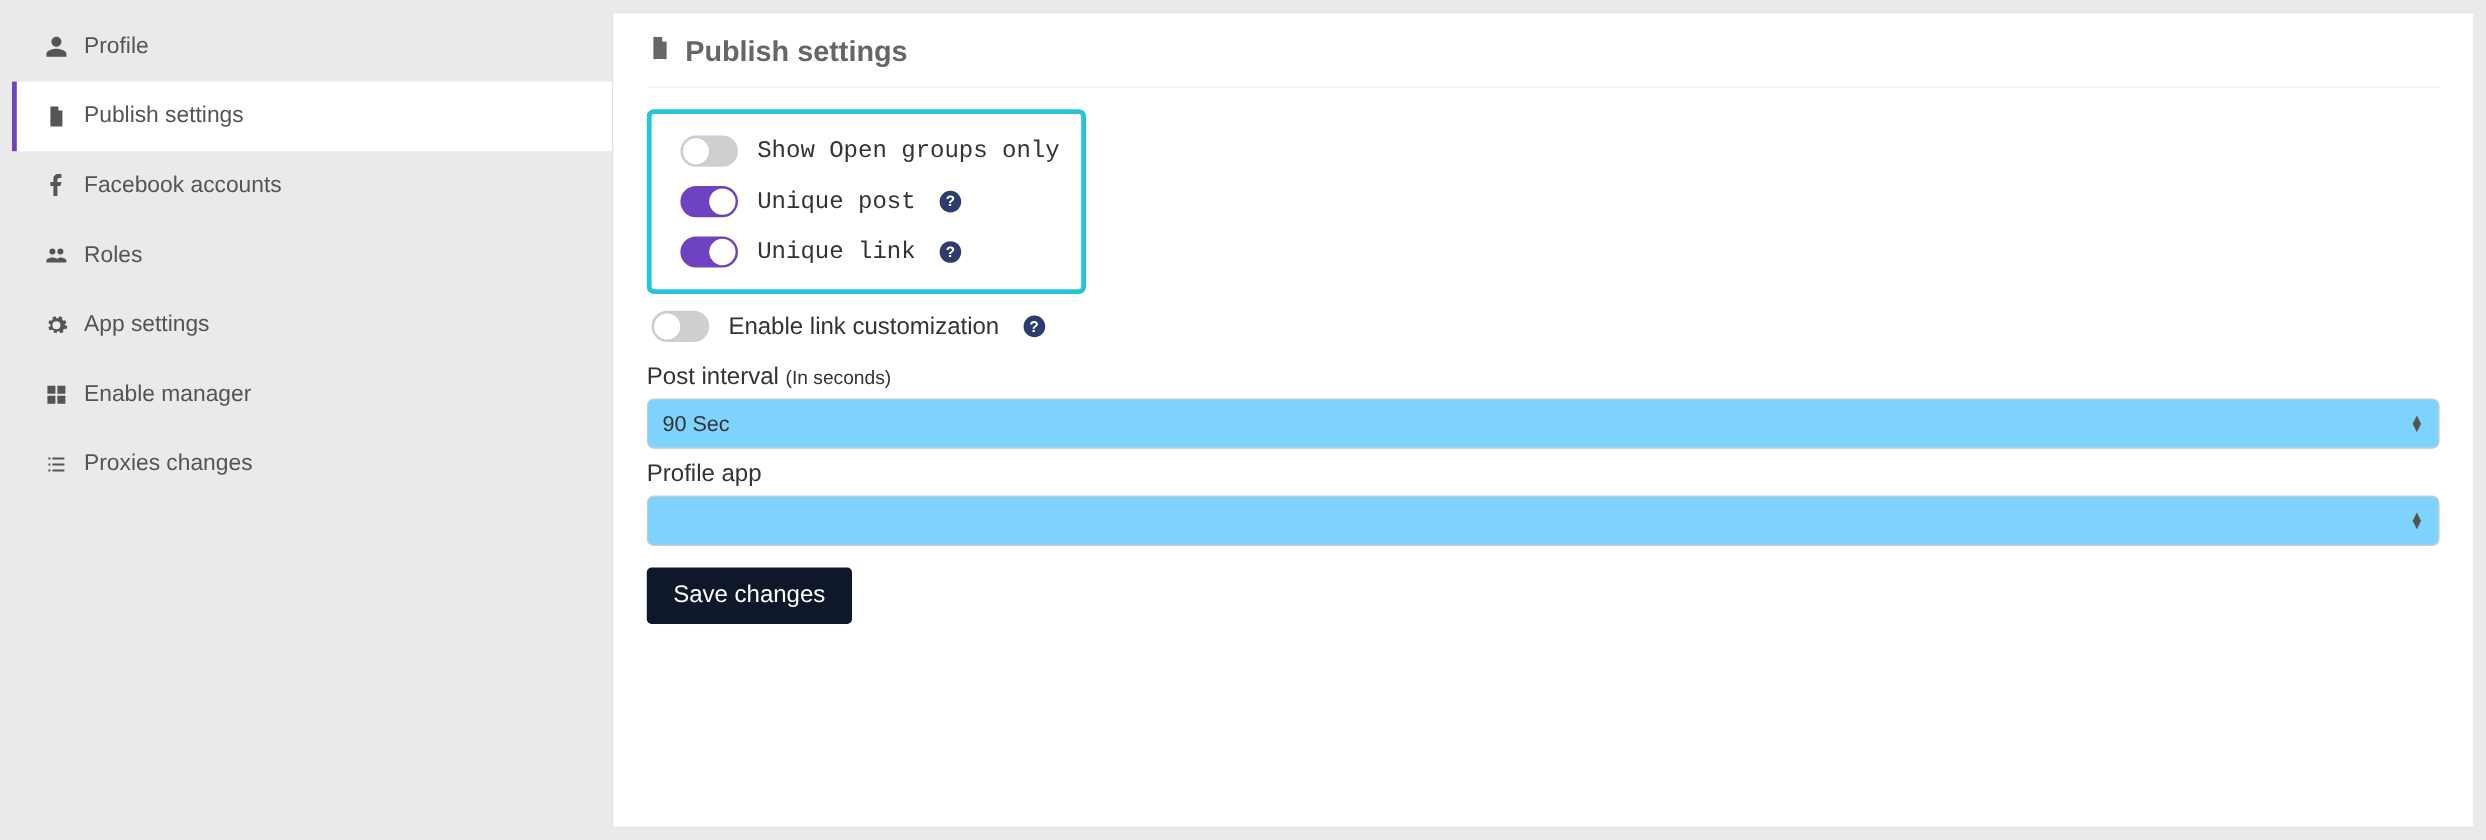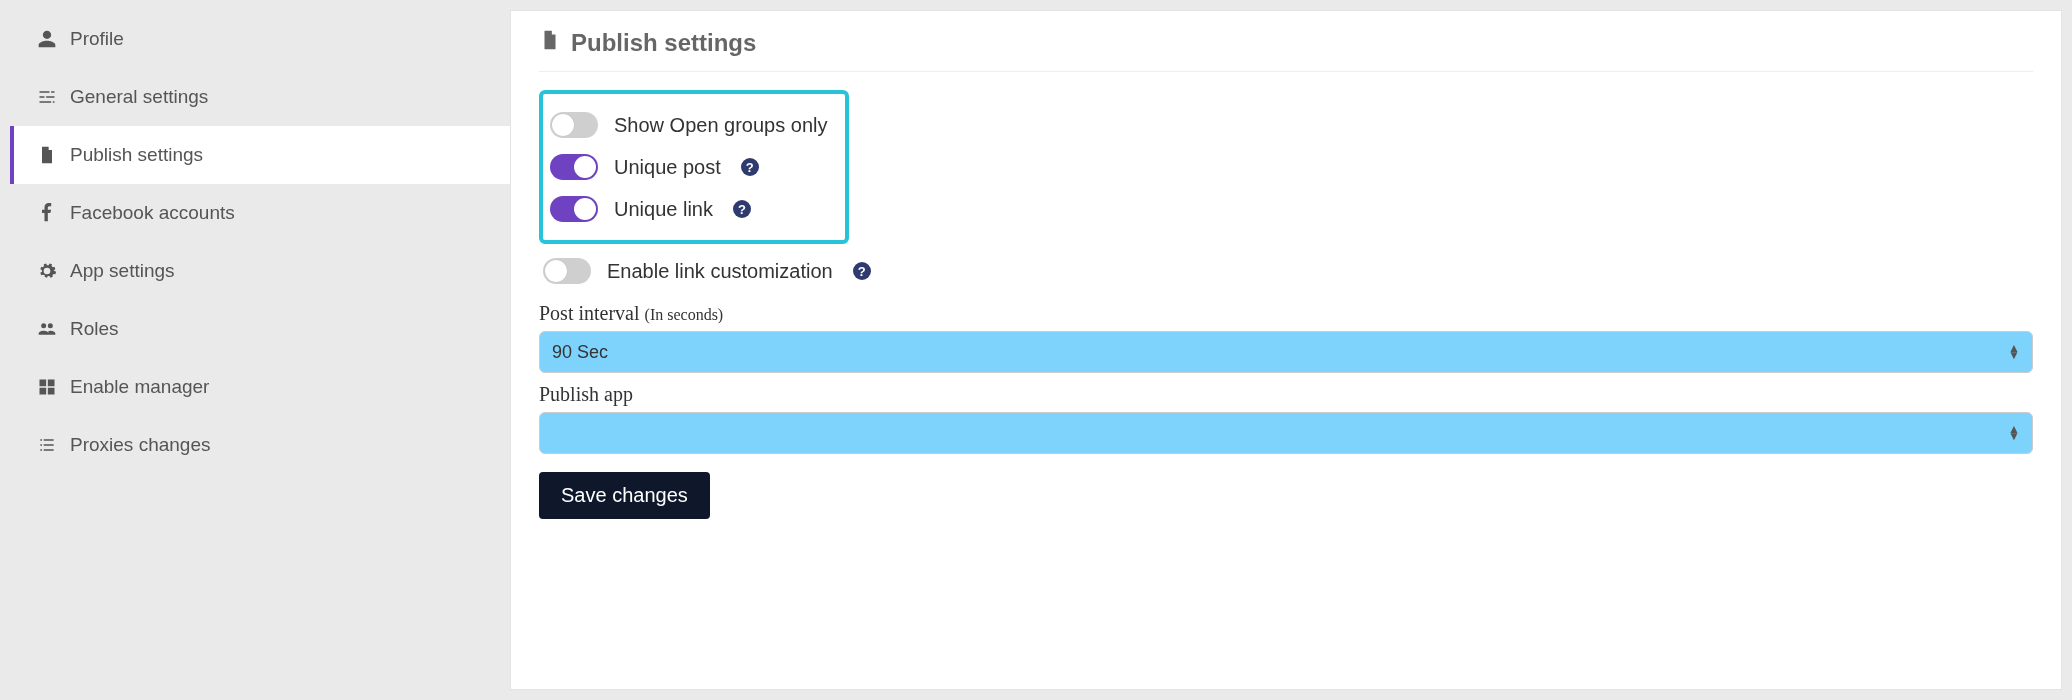--- a/index.html
+++ b/index.html
@@ -58,23 +58,24 @@
     color: #666;
     padding-bottom: 14px;
     border-bottom: 1px solid #eee;
     margin-bottom: 18px;
   }
   .page-title .icon svg { width: 22px; height: 22px; fill: #666; }
 
   .highlight-box {
     border: 4px solid #27c3d8;
     border-radius: 6px;
-    padding: 10px 14px 10px 3px;
+    padding: 10px 14px 10px 20px;
     display: inline-block;
     margin-bottom: 6px;
+    font-family: Liberation Mono, monospace;
   }
 
   .toggle-row {
     display: flex;
     align-items: center;
     gap: 16px;
     padding: 8px 4px;
     color: #333;
     font-size: 20px;
   }
@@ -114,21 +115,20 @@
     font-size: 13px;
     font-weight: 700;
     margin-left: 4px;
   }
 
   .field-label {
     font-size: 20px;
     color: #333;
     margin-top: 10px;
     margin-bottom: 6px;
-    font-family: Liberation Serif, serif;
   }
   .field-label .sub {
     font-size: 16px;
     color: #333;
   }
 
   .select {
     width: 100%;
     border: 1px solid #ccc;
     border-radius: 6px;
@@ -172,28 +172,20 @@
 
     <div class="sidebar-item">
       <span class="icon">
         <svg viewBox="0 0 24 24">
             <path d="M12 12c2.8 0 5-2.2 5-5s-2.2-5-5-5-5 2.2-5 5 2.2 5 5 5zm0 2c-3.3 0-10 1.7-10 5v3h20v-3c0-3.3-6.7-5-10-5z"></path>
           </svg>
       </span>
       <span>Profile</span>
     </div>
 
-    <div class="sidebar-item">
-      <span class="icon">
-        <svg viewBox="0 0 24 24">
-            <path d="M3 5h12v2H3zM17 5h4v2h-4zM3 11h6v2H3zM11 11h10v2H11zM3 17h14v2H3zM19 17h2v2h-2z"></path>
-          </svg>
-      </span>
-      <span>General settings</span>
-    </div>
 
     <div class="sidebar-item active">
       <span class="icon">
         <svg viewBox="0 0 24 24">
             <path d="M6 2h8l4 4v16H6zM14 2v4h4"></path>
           </svg>
       </span>
       <span>Publish settings</span>
     </div>
 
@@ -203,33 +195,33 @@
             <path d="M13 22V12h3l1-4h-4V6c0-1 .3-2 2-2h2V0h-3c-3 0-5 2-5 5v3H6v4h3v10h4z"></path>
           </svg>
       </span>
       <span>Facebook accounts</span>
     </div>
 
 
     <div class="sidebar-item">
       <span class="icon">
         <svg viewBox="0 0 24 24">
+            <path d="M8 11a3 3 0 1 0 0-6 3 3 0 0 0 0 6zm8 0a3 3 0 1 0 0-6 3 3 0 0 0 0 6zM2 19v-2c0-2 4-3 6-3s6 1 6 3v2H2zm12 0v-2c0-.8-.3-1.5-.8-2 1-.6 2.3-1 2.8-1 2 0 6 1 6 3v2h-8z"></path>
+          </svg>
+      </span>
+      <span>Roles</span>
+    </div>
+
+    <div class="sidebar-item">
+      <span class="icon">
+        <svg viewBox="0 0 24 24">
             <path d="M12 8a4 4 0 1 0 0 8 4 4 0 0 0 0-8zm9 4l2 1-1 3-2-.5-1.5 1.5.5 2-3 1-1-2h-2l-1 2-3-1 .5-2L7 16.5 5 17l-1-3 2-1v-2l-2-1 1-3 2 .5L8.5 6 8 4l3-1 1 2h2l1-2 3 1-.5 2L19 7.5l2-.5 1 3-2 1z"></path>
           </svg>
       </span>
       <span>App settings</span>
-    </div>
-
-    <div class="sidebar-item">
-      <span class="icon">
-        <svg viewBox="0 0 24 24">
-            <path d="M8 11a3 3 0 1 0 0-6 3 3 0 0 0 0 6zm8 0a3 3 0 1 0 0-6 3 3 0 0 0 0 6zM2 19v-2c0-2 4-3 6-3s6 1 6 3v2H2zm12 0v-2c0-.8-.3-1.5-.8-2 1-.6 2.3-1 2.8-1 2 0 6 1 6 3v2h-8z"></path>
-          </svg>
-      </span>
-      <span>Roles</span>
     </div>
 
     <div class="sidebar-item">
       <span class="icon">
         <svg viewBox="0 0 24 24">
             <path d="M3 3h8v8H3zM13 3h8v8h-8zM3 13h8v8H3zM13 13h8v8h-8z"></path>
           </svg>
       </span>
       <span>Enable manager</span>
     </div>
@@ -289,21 +281,21 @@
     </div>
     <div class="select">
       <span>90 Sec</span>
       <span class="arrows">
         <span>▲</span>
           <span>▼</span>
       </span>
     </div>
 
     <div class="field-label">
-      <span>Publish app</span>
+      <span>Profile app</span>
     </div>
     <div class="select">
       <span></span>
       <span class="arrows">
         <span>▲</span>
           <span>▼</span>
       </span>
     </div>
 
     <button class="btn-primary">Save changes</button>

